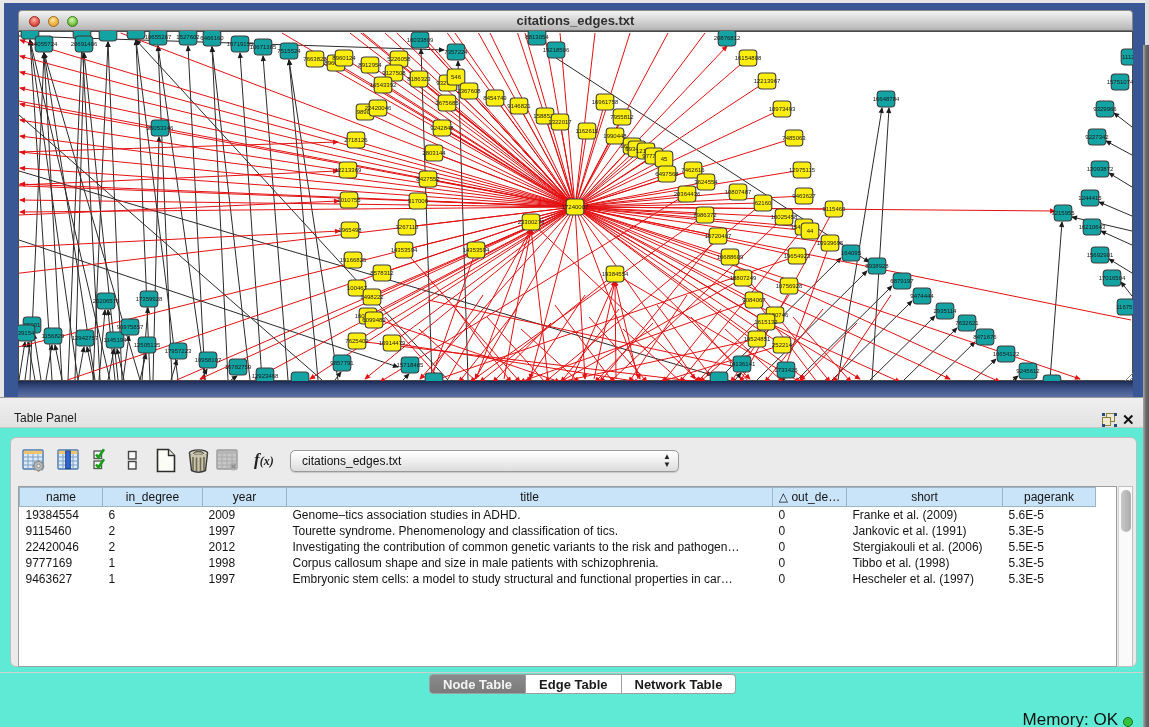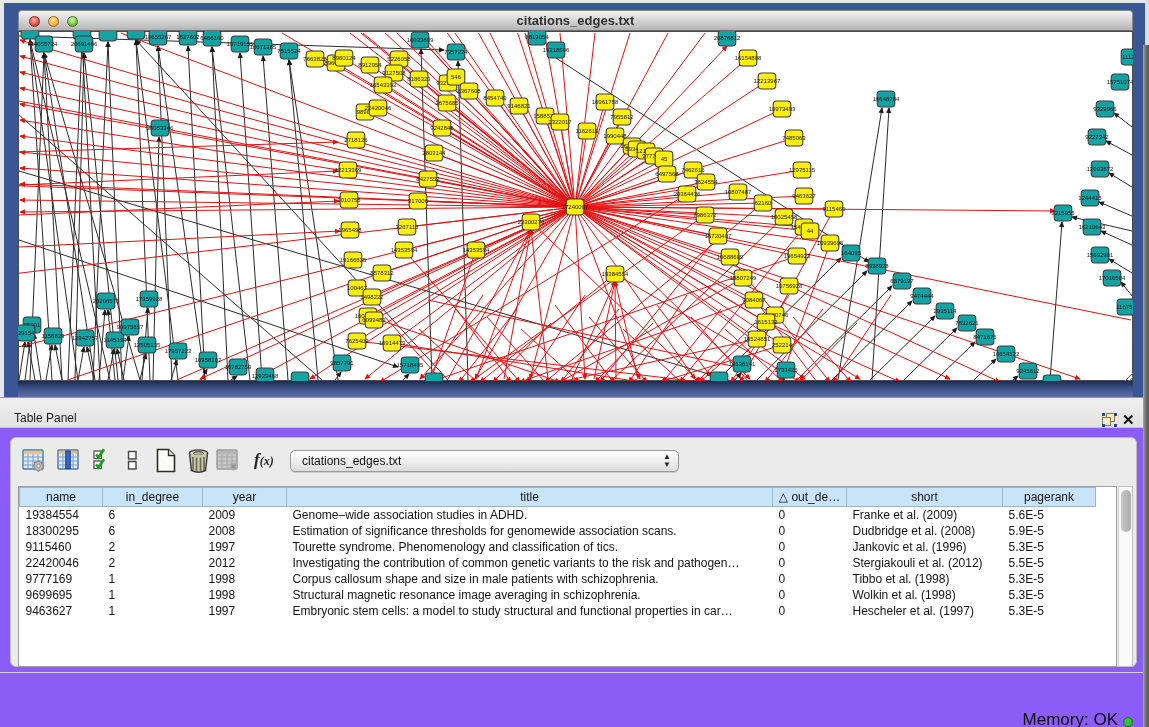--- a/index.html
+++ b/index.html
@@ -18,21 +18,21 @@
   #tlg { left:48px; background:radial-gradient(circle at 4px 3px,#d6f3b6,#93d965 40%,#62ac2f 75%,#3f7d18); border:0.5px solid #3f7d18;}
   #canvas { position:absolute; left:14px; top:28px; width:1115px; height:350px;
             background:#ffffff; overflow:hidden; outline:1px solid #4a4a4a; outline-offset:-1px; }
   #botband { position:absolute; left:14px; top:378px; width:1115px; height:16px;
              background:linear-gradient(#1c2b52, #3c5186 45%, #5d71a3); }
   #rightstrip { position:absolute; left:1145px; top:0; width:4px; height:727px; background:#dedede; }
   #rightbar { position:absolute; left:1143px; top:45px; width:6px; height:682px;
               background:linear-gradient(90deg,#a9a9a9,#6a6a6a 50%,#585858); }
 
   
-  #panel { position:absolute; left:0; top:397px; width:1143px; height:330px; background:#8b5cf6; }
+  #panel { position:absolute; left:0; top:397px; width:1143px; height:330px; background:#5eead4; }
   #panelhead { position:absolute; left:0; top:0; width:100%; height:31px;
                background:linear-gradient(#efefef,#e2e2e2); border-top:1px solid #999;
                border-bottom:1px solid #c6c6c6; }
   #panelhead .t { position:absolute; left:14px; top:13px; font-size:12px; color:#1c1c1c; }
   #fx-ic { position:absolute; left:1102px; top:15px; }
   #x-ic  { position:absolute; left:1122px; top:13px; font-size:15px; font-weight:bold; color:#111; }
   #subpanel { position:absolute; left:10px; top:40px; width:1127px; height:230px;
               background:#ebebeb; border:1px solid #bdbdbd; border-radius:6px; }
   #toolbar { position:absolute; left:8px; top:10px; height:26px; }
   .tbi { position:absolute; top:0; }
@@ -733,81 +733,68 @@
               <th>△ out_de…</th>
               <th>short</th>
               <th>pagerank</th>
             </tr>
           </thead>
           <tbody>
             <tr>
               <td>19384554</td>
               <td>6</td>
               <td>2009</td>
-              <td>Genome–wide association studies in ADHD.</td>
+              <td>Genome–tics association studies in ADHD.</td>
               <td>0</td>
               <td>Franke et al. (2009)</td>
               <td>5.6E-5</td>
-            </tr>
-            <tr>
-              <td>18300295</td>
-              <td>6</td>
-              <td>2008</td>
-              <td>Estimation of significance thresholds for genomewide association scans.</td>
-              <td>0</td>
-              <td>Dudbridge et al. (2008)</td>
-              <td>5.9E-5</td>
             </tr>
             <tr>
               <td>9115460</td>
               <td>2</td>
               <td>1997</td>
               <td>Tourette syndrome. Phenomenology and classification of tics.</td>
               <td>0</td>
-              <td>Jankovic et al. (1996)</td>
+              <td>Jankovic et al. (1991)</td>
               <td>5.3E-5</td>
             </tr>
             <tr>
               <td>22420046</td>
               <td>2</td>
               <td>2012</td>
               <td>Investigating the contribution of common genetic variants to the risk and pathogen…</td>
               <td>0</td>
-              <td>Stergiakouli et al. (2012)</td>
+              <td>Stergiakouli et al. (2006)</td>
               <td>5.5E-5</td>
             </tr>
             <tr>
               <td>9777169</td>
               <td>1</td>
               <td>1998</td>
               <td>Corpus callosum shape and size in male patients with schizophrenia.</td>
               <td>0</td>
               <td>Tibbo et al. (1998)</td>
-              <td>5.3E-5</td>
-            </tr>
-            <tr>
-              <td>9699695</td>
-              <td>1</td>
-              <td>1998</td>
-              <td>Structural magnetic resonance image averaging in schizophrenia.</td>
-              <td>0</td>
-              <td>Wolkin et al. (1998)</td>
               <td>5.3E-5</td>
             </tr>
             <tr>
               <td>9463627</td>
               <td>1</td>
               <td>1997</td>
               <td>Embryonic stem cells: a model to study structural and functional properties in car…</td>
               <td>0</td>
               <td>Hescheler et al. (1997)</td>
               <td>5.3E-5</td>
             </tr>
           </tbody>
         </table>
       </div>
       <div id="vsb">
         <div class="thumb"></div>
       </div>
     </div>
     <div id="footline"></div>
+    <div id="tabs">
+      <div class="tab first">Node Table</div>
+      <div class="tab">Edge Table</div>
+      <div class="tab last">Network Table</div>
+    </div>
     <div id="status">Memory: OK<span class="dot"></span></div>
   </div>
 
 </body></html>

